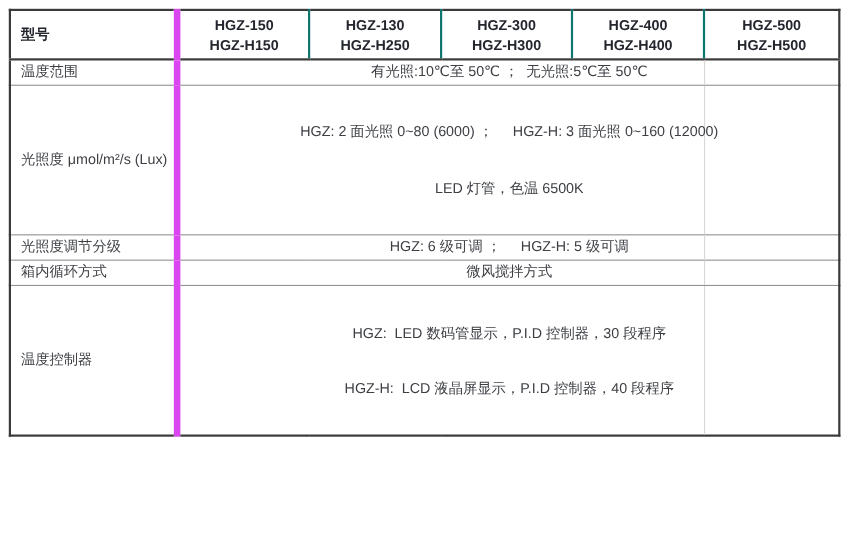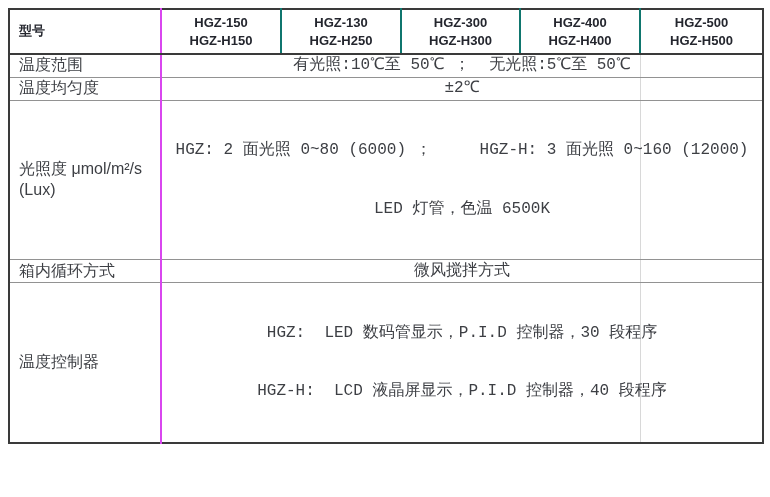--- a/index.html
+++ b/index.html
@@ -7,36 +7,36 @@
     width:770px;height:497px;background:#ffffff;overflow:hidden;
     font-family:"Liberation Sans","DejaVu Sans",sans-serif;
     -webkit-font-smoothing:antialiased;
   }
   .wrap{padding:8px 0 0 8px;}
   table.spec{
     border-collapse:collapse;table-layout:fixed;width:754px;
     border:2px solid #3a3a3a;color:#3d3f44;
   }
   th,td{
-    padding:0;font-size:16px;line-height:1.3;
+    padding:0;font-size:13px;line-height:1.3;
     border-top:1.5px solid #929292;
     vertical-align:middle;
   }
   thead th{
     border-bottom:2.5px solid #3a3a3a;
     font-size:13px;font-weight:bold;color:#24262e;
   }
   td.lbl,th.lbl{
     text-align:left;padding-left:9px;font-weight:normal;color:#3d3f44;
-    border-right:2px solid #d946ef;
+    border-right:6px solid #d946ef;
     margin-top:22px;
   }
   th.lbl{font-weight:bold;color:#24262e;}
   th.model{border-left:2px solid #0f766e;text-align:center;line-height:1.32;}
-  td.mv{text-align:center;white-space:pre-wrap;position:relative;font-family:Liberation Mono, monospace;}
+  td.mv{text-align:center;white-space:pre-wrap;position:relative;}
   td.mv::after{ 
     content:"";position:absolute;top:0;bottom:0;right:121px;width:1px;
     background:#d8d8d8;z-index:0;
   }
   td.mv > div{position:relative;z-index:1;}
   tr.h{height:45px}
   tr.s{height:23px}
   tr.d{height:38px}
   .two div{line-height:17px;}
 </style>
@@ -76,30 +76,30 @@
           <div>HGZ-500</div>
           <div>HGZ-H500</div>
         </th>
       </tr>
     </thead>
     <tbody>
       <tr class="s">
         <td class="lbl">温度范围</td>
         <td class="mv" colspan="5"><div>有光照:10℃至 50℃ ；  无光照:5℃至 50℃</div></td>
       </tr>
-      <tr class="s">
-        <td class="lbl">温度均匀度</td>
-        <td class="mv" colspan="5"><div>±2℃</div></td>
-      </tr>
       <tr class="d">
         <td class="lbl">光照度 μmol/m²/s (Lux)</td>
         <td class="mv two" colspan="5">
           <div>HGZ: 2 面光照 0~80 (6000) ；     HGZ-H: 3 面光照 0~160 (12000)</div>
           <div>LED 灯管，色温 6500K</div>
         </td>
+      </tr>
+      <tr class="s">
+        <td class="lbl">光照度调节分级</td>
+        <td class="mv" colspan="5"><div>HGZ: 6 级可调 ；     HGZ-H: 5 级可调</div></td>
       </tr>
       <tr class="s">
         <td class="lbl">箱内循环方式</td>
         <td class="mv" colspan="5"><div>微风搅拌方式</div></td>
       </tr>
       <tr class="d">
         <td class="lbl">温度控制器</td>
         <td class="mv two" colspan="5">
           <div>HGZ:  LED 数码管显示，P.I.D 控制器，30 段程序</div>
           <div>HGZ-H:  LCD 液晶屏显示，P.I.D 控制器，40 段程序</div>

